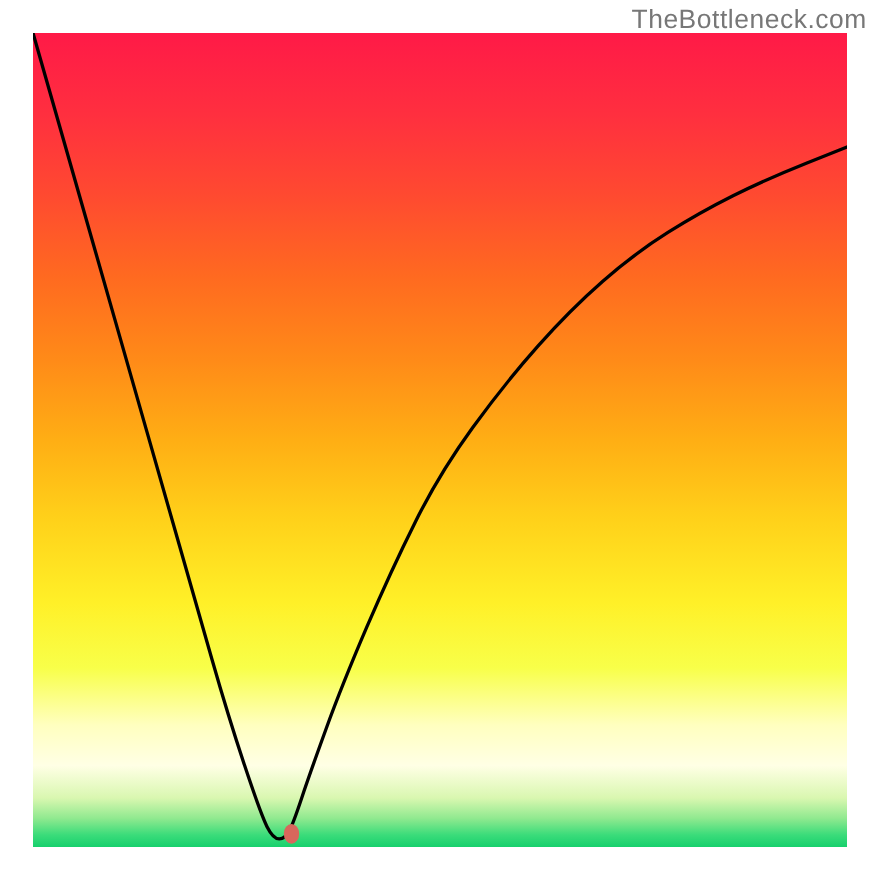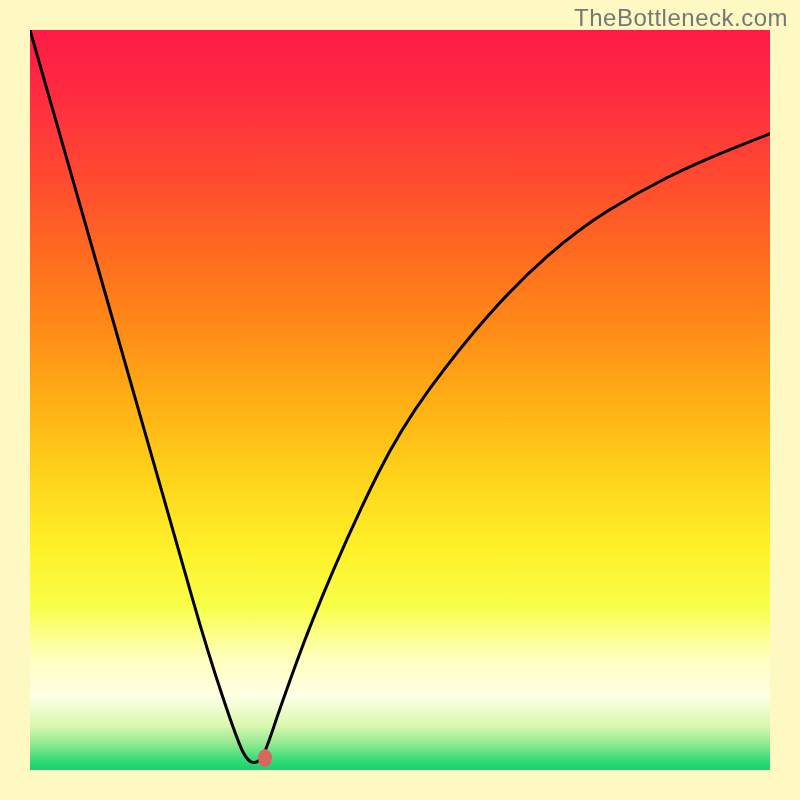--- a/index.html
+++ b/index.html
@@ -8,21 +8,21 @@
     width: 800px;
     height: 800px;
     background: #000;
     font-family: Arial, Helvetica, sans-serif;
     overflow: hidden;
   }
   .frame {
     position: relative;
     width: 800px;
     height: 800px;
-    background: #fef9c3;
+    background: #ffffff;
   }
   .watermark {
     position: absolute;
     top: 4px;
     right: 12px;
     color: #777;
     font-size: 24px;
     font-weight: 500;
     letter-spacing: 0.5px;
     user-select: none;

